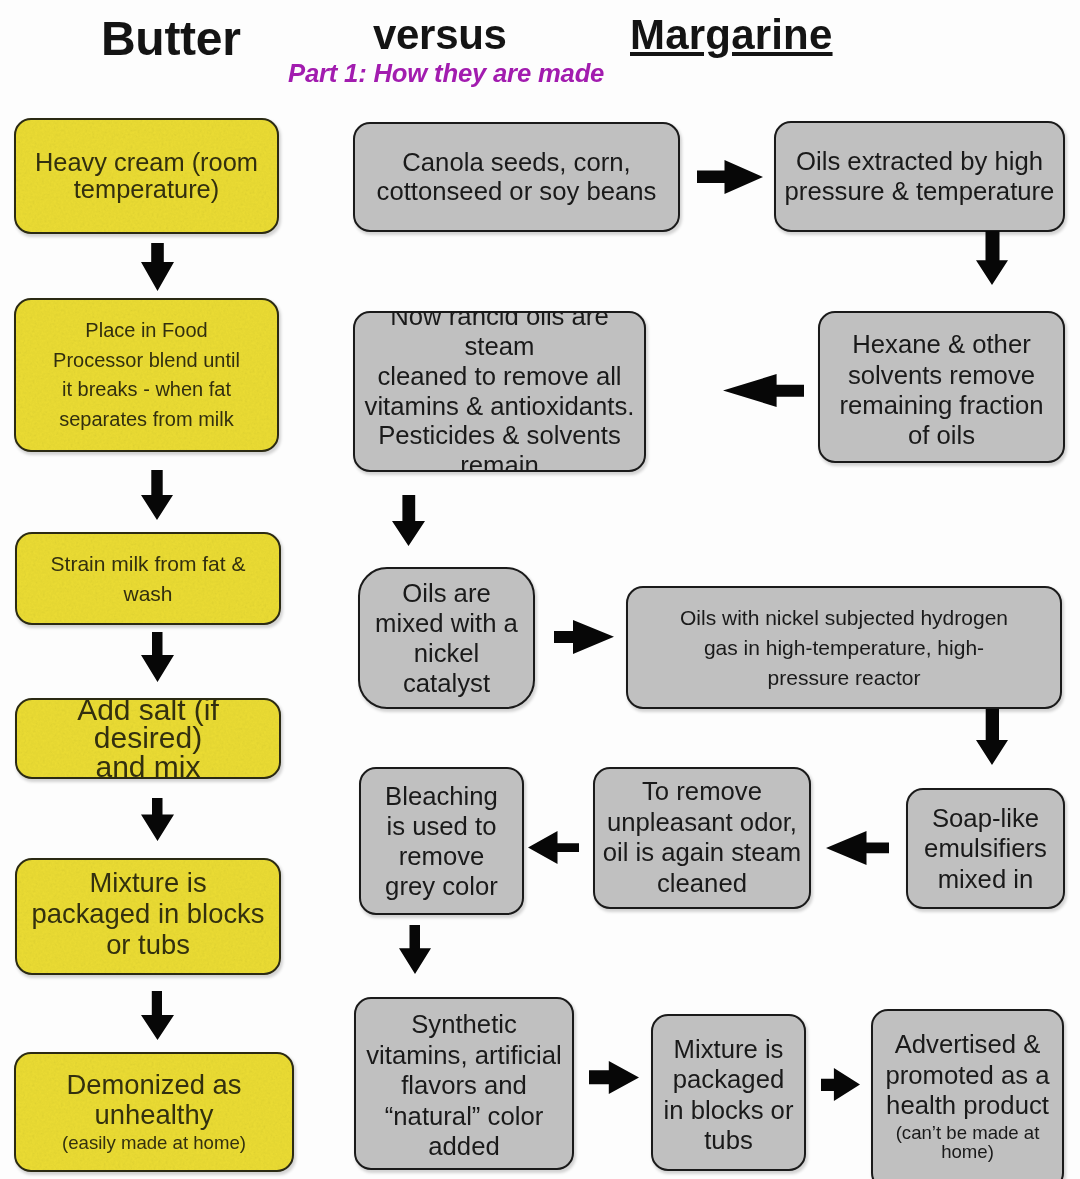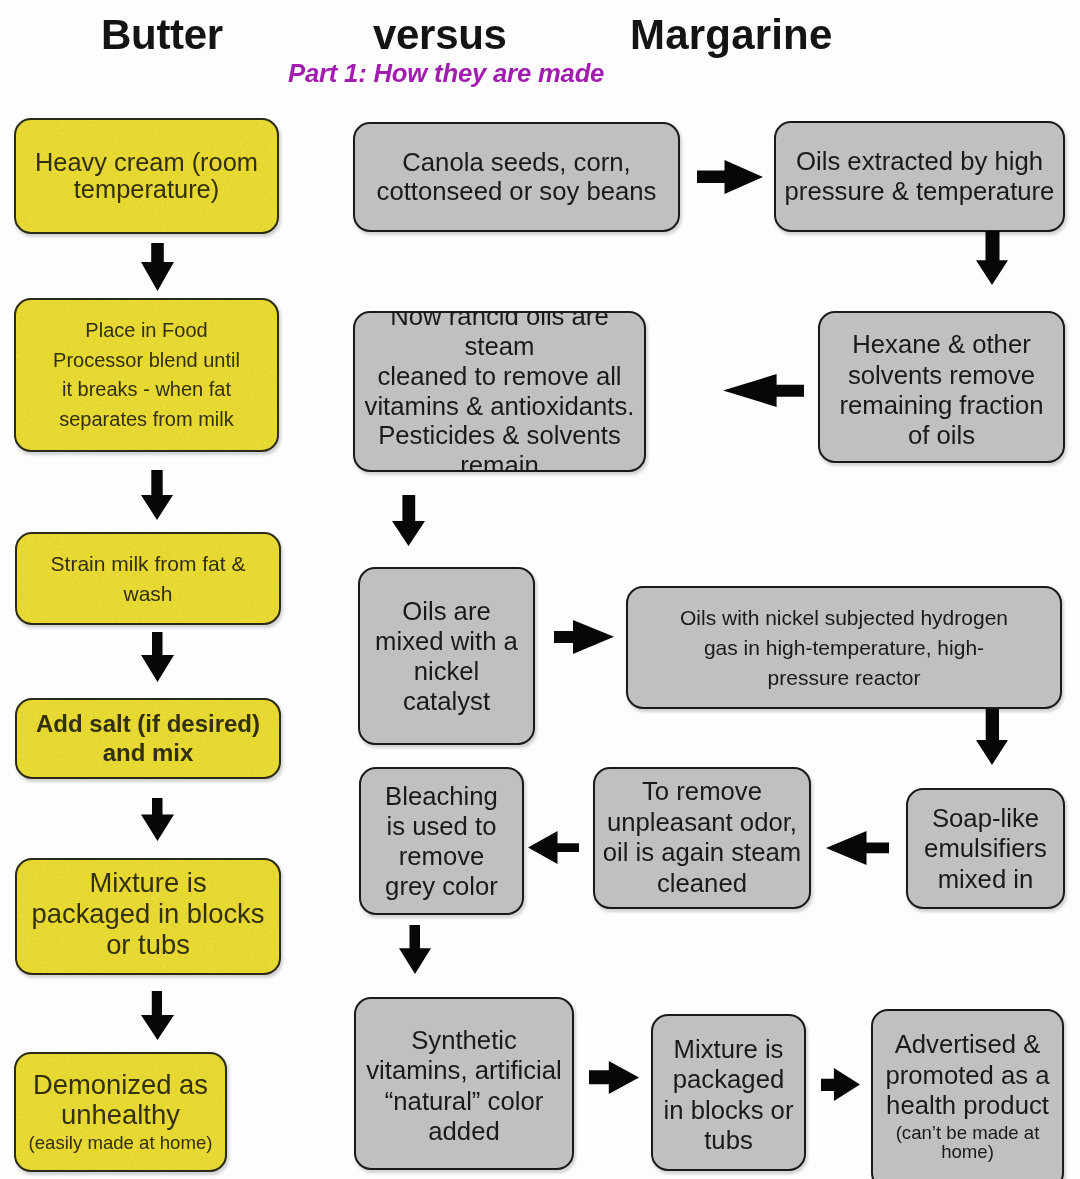--- a/index.html
+++ b/index.html
@@ -8,23 +8,23 @@
     width:1080px;height:1179px;
     font-family:"Liberation Sans",sans-serif;
     overflow:hidden;position:relative;
     -webkit-font-smoothing:antialiased;
   }
   #stage{position:absolute;left:0;top:0;width:1080px;height:1179px;background:#fdfdfd;}
 
   
   .hdr{position:absolute;font-weight:bold;color:#141414;white-space:nowrap;
        letter-spacing:-0.3px;}
-  #h-butter   {left:101px; top:11px;  font-size:42px;}
+  #h-butter   {left:101px; top:11px;  font-size:48px;}
   #h-versus   {left:373px; top:11px;  font-size:42px;}
-  #h-margarine{left:630px; top:11px;  font-size:42px;letter-spacing:0.2px;}
+  #h-margarine{left:630px; top:11px;  font-size:42px;letter-spacing:0.2px;text-decoration:underline;}
   #h-sub{position:absolute;left:288px;top:59px;font-size:25.7px;font-weight:bold;
          font-style:italic;color:#a21caf;white-space:nowrap;letter-spacing:-0.2px;}
 
   
   .box{position:absolute;box-sizing:border-box;display:flex;align-items:center;
        justify-content:center;text-align:center;color:#1a1a1a;
        border-radius:17px;overflow:hidden;}
   .box .txt{width:100%;padding:0 4px;box-sizing:border-box;}
   .box .ln{display:block;}
   .box .note{display:block;font-size:18.6px;line-height:19.3px;}
@@ -100,42 +100,42 @@
   </div>
 
   <div class="box yb" style="left:15px;top:698px;width:266px;height:81px;">
     <div class="grain"><svg width="100%" height="100%" preserveAspectRatio="none">
           <filter id="gf">
             <feTurbulence type="fractalNoise" baseFrequency="0.42" numOctaves="3" stitchTiles="stitch"></feTurbulence>
             <feColorMatrix type="saturate" values="0"></feColorMatrix>
           </filter>
           <rect width="100%" height="100%" filter="url(#gf)"></rect>
         </svg></div>
-    <div class="txt" style="font-size:24px;line-height:28.5px;font-weight:bold;">
+    <div class="txt" style="font-size:30px;line-height:28.5px;">
       <span class="ln">Add salt (if desired)</span>
       <span class="ln">and mix</span>
     </div>
   </div>
 
   <div class="box yb" style="left:15px;top:858px;width:266px;height:117px;">
     <div class="grain"><svg width="100%" height="100%" preserveAspectRatio="none">
           <filter id="gf">
             <feTurbulence type="fractalNoise" baseFrequency="0.42" numOctaves="3" stitchTiles="stitch"></feTurbulence>
             <feColorMatrix type="saturate" values="0"></feColorMatrix>
           </filter>
           <rect width="100%" height="100%" filter="url(#gf)"></rect>
         </svg></div>
     <div class="txt" style="font-size:27.4px;line-height:30.7px;transform:translateY(-2px);">
       <span class="ln">Mixture is</span>
       <span class="ln">packaged in blocks</span>
       <span class="ln">or tubs</span>
     </div>
   </div>
 
-  <div class="box yb" style="left:14px;top:1052px;width:213px;height:120px;">
+  <div class="box yb" style="left:14px;top:1052px;width:280px;height:120px;">
     <div class="grain"><svg width="100%" height="100%" preserveAspectRatio="none">
           <filter id="gf">
             <feTurbulence type="fractalNoise" baseFrequency="0.42" numOctaves="3" stitchTiles="stitch"></feTurbulence>
             <feColorMatrix type="saturate" values="0"></feColorMatrix>
           </filter>
           <rect width="100%" height="100%" filter="url(#gf)"></rect>
         </svg></div>
     <div class="txt" style="font-size:27.4px;line-height:30.7px;transform:translateY(-1px);">
       <span class="ln">Demonized as</span>
       <span class="ln">unhealthy</span>
@@ -168,21 +168,21 @@
 
   <div class="box gb" style="left:353px;top:311px;width:293px;height:161px;">
     <div class="txt" style="font-size:25.7px;line-height:29.9px;">
       <span class="ln">Now rancid oils are steam</span>
       <span class="ln">cleaned to remove all</span>
       <span class="ln">vitamins &amp; antioxidants.</span>
       <span class="ln">Pesticides &amp; solvents remain</span>
     </div>
   </div>
 
-  <div class="box gb" style="left:358px;top:567px;width:177px;height:178px;">
+  <div class="box gb" style="left:358px;top:567px;width:177px;height:142px;border-radius:29px;">
     <div class="txt" style="font-size:25.7px;line-height:30px;">
       <span class="ln">Oils are</span>
       <span class="ln">mixed with a</span>
       <span class="ln">nickel</span>
       <span class="ln">catalyst</span>
     </div>
   </div>
 
   <div class="box gb" style="left:626px;top:586px;width:436px;height:123px;">
     <div class="txt" style="font-size:21px;line-height:30px;">
@@ -215,20 +215,21 @@
       <span class="ln">is used to</span>
       <span class="ln">remove</span>
       <span class="ln">grey color</span>
     </div>
   </div>
 
   <div class="box gb" style="left:354px;top:997px;width:220px;height:173px;">
     <div class="txt" style="font-size:25.7px;line-height:30.4px;transform:translateY(2px);">
       <span class="ln">Synthetic</span>
       <span class="ln">vitamins, artificial</span>
+      <span class="ln">flavors and</span>
       <span class="ln">“natural” color</span>
       <span class="ln">added</span>
     </div>
   </div>
 
   <div class="box gb" style="left:651px;top:1014px;width:155px;height:157px;">
     <div class="txt" style="font-size:25.7px;line-height:30.4px;transform:translateY(2px);">
       <span class="ln">Mixture is</span>
       <span class="ln">packaged</span>
       <span class="ln">in blocks or</span>

